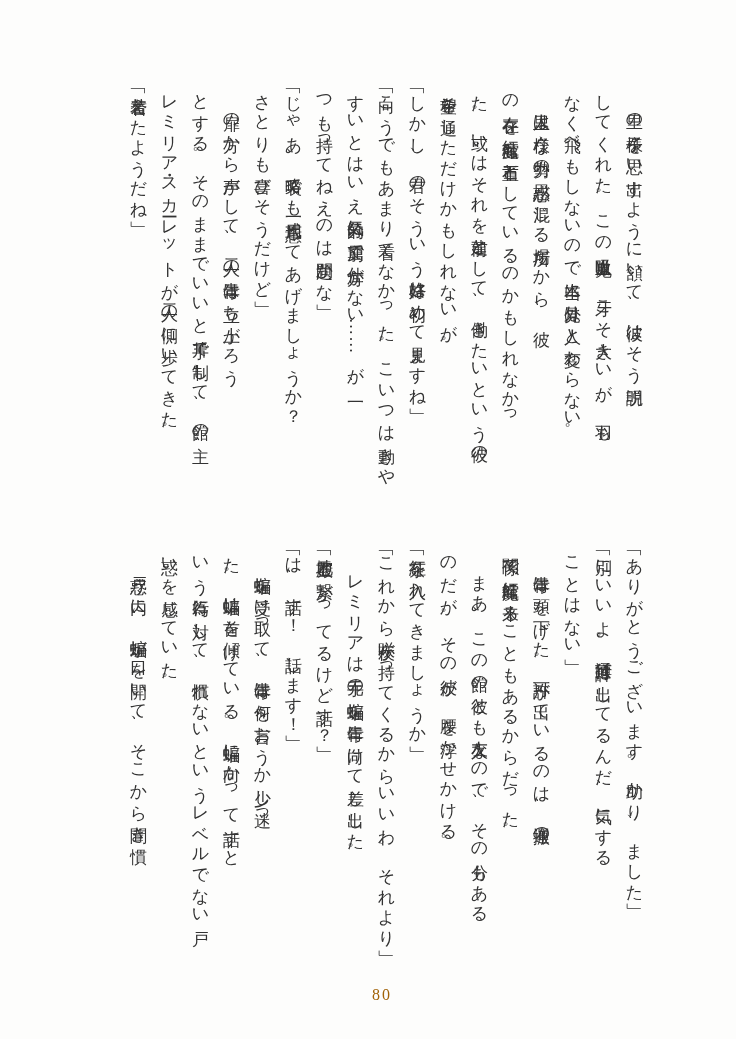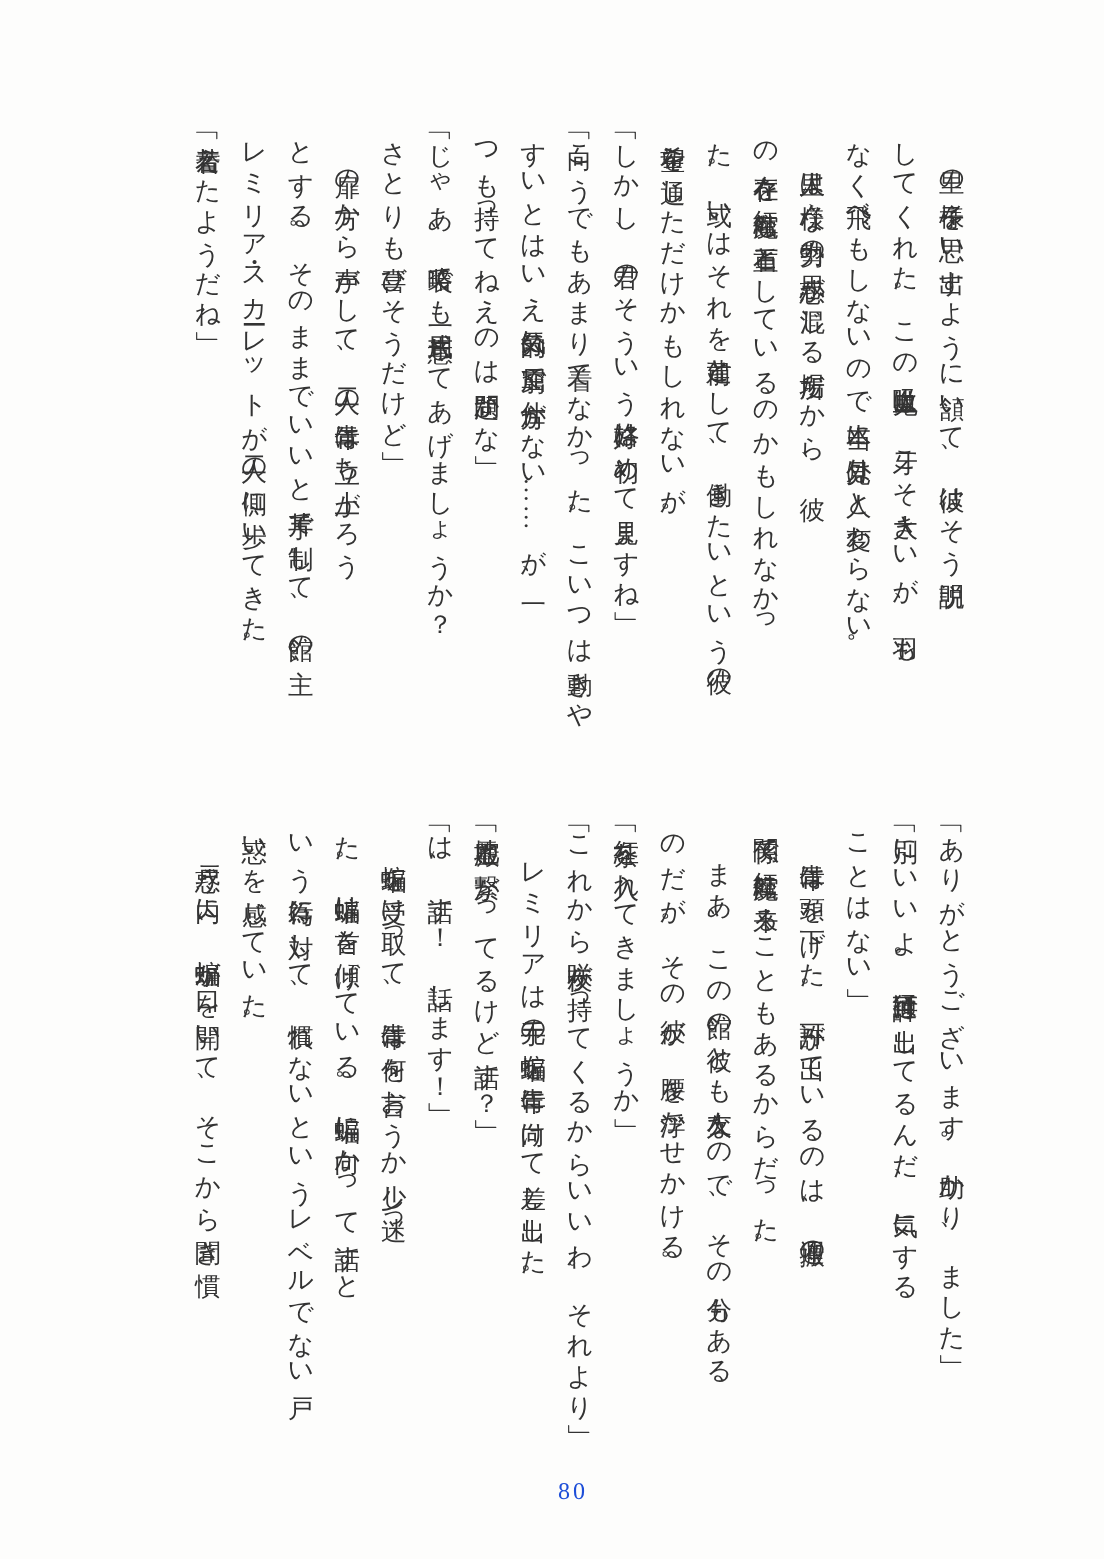--- a/index.html
+++ b/index.html
@@ -41,21 +41,21 @@
     padding-top: 18px;
   }
   .page-number {
     position: absolute;
     top: 986px;
     left: 352px;
     width: 60px;
     text-align: center;
     font-size: 16px;
     letter-spacing: 2px;
-    color: #1d4ed8;
+    color: #a16207;
   }
 </style>
 </head>
 <body>
 
 <div class="page">
   <section class="text-block block-top" id="top-block">
       <div class="vline indent">里の様子を思い出すように頷いて、彼はそう説明</div>
       <div class="vline">してくれた。この吸血鬼は、牙こそ大きいが、羽も</div>
       <div class="vline">なく飛べもしないので本当に外見は人と変わらない。</div>

